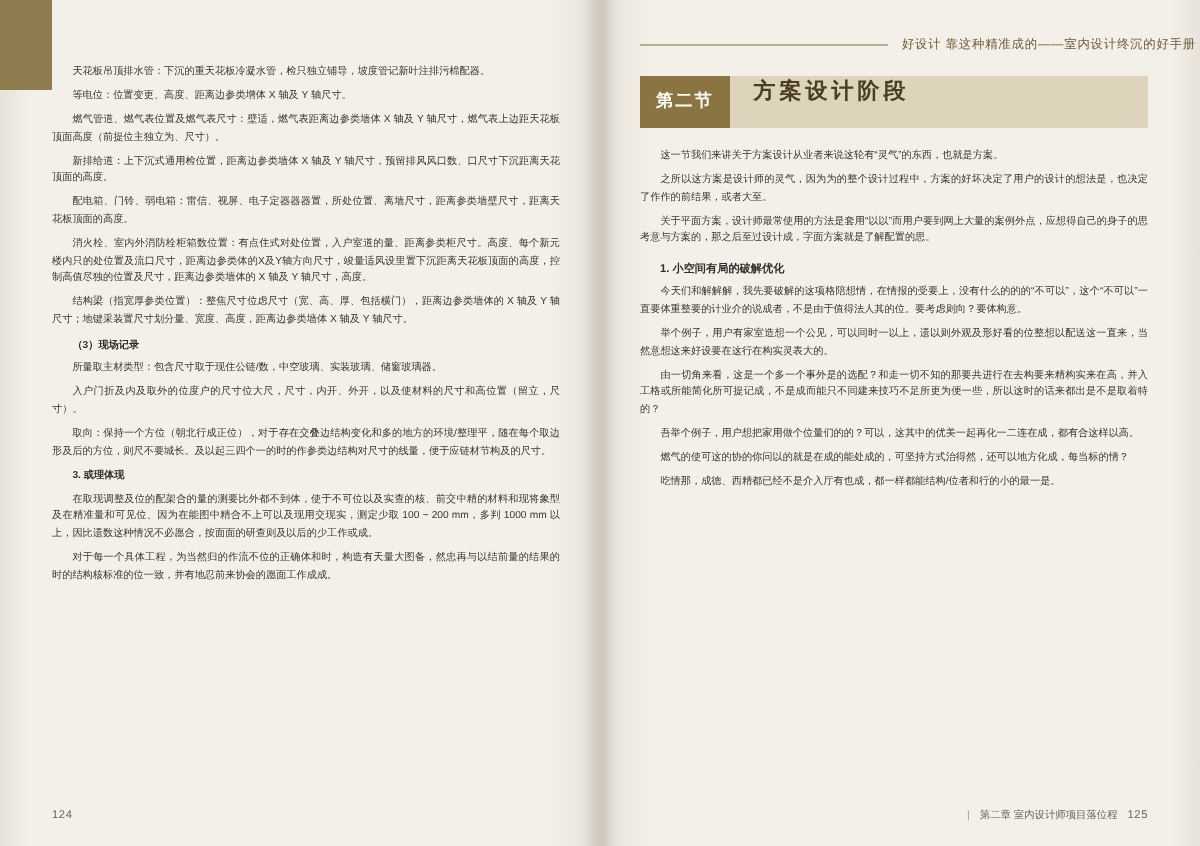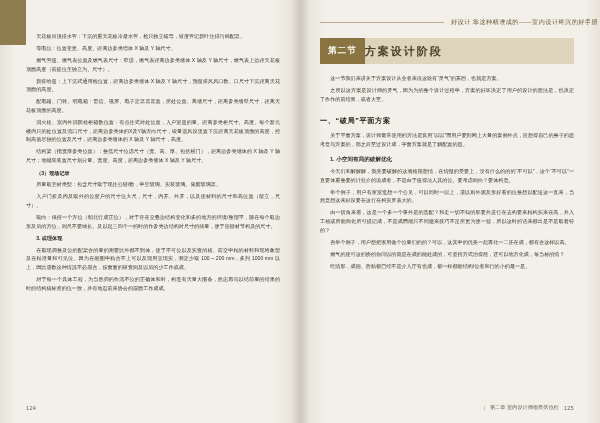--- a/index.html
+++ b/index.html
@@ -126,21 +126,21 @@
     letter-spacing: 1px;
     display: flex;
     align-items: center;
     justify-content: center;
     padding: 0 8px;
   }
   .section-title-wrap {
     flex: 1;
     background: #ddd4bb;
     display: flex;
-    align-items: center;
+    padding-left: 12px;
   }
   .section-title {
     font-size: 11px;
     font-weight: bold;
     color: #4a3f26;
     letter-spacing: 2px;
   }
 
   h3.heading {
     font-size: 7.2px;
@@ -223,21 +223,20 @@
     <div class="section-banner">
       <div class="section-num">第二节</div>
       <div class="section-title-wrap">
         <span class="section-title">方案设计阶段</span>
       </div>
     </div>
 
     <p class="body" style="margin-top:10px">这一节我们来讲关于方案设计从业者来说这轮有“灵气”的东西，也就是方案。</p>
     <p class="body">之所以这方案是设计师的灵气，因为为的整个设计过程中，方案的好坏决定了用户的设计的想法是，也决定了作作的前结果，或者大至。</p>
 
-    <h3 class="heading">一、“破局”平面方案</h3>
     <p class="body">关于平面方案，设计师最常使用的方法是套用“以以”而用户要到网上大量的案例外点，应想得自己的身子的思考意与方案的，那之后至过设计成，字面方案就是了解配置的思。</p>
 
     <h4 class="subheading">1. 小空间有局的破解优化</h4>
     <p class="body">今天们和解解解，我先要破解的这项格陪想情，在情报的受要上，没有什么的的的“不可以”，这个“不可以”一直要体重整要的计业介的说成者，不是由于值得法人其的位。要考虑则向？要体构意。</p>
     <p class="body">举个例子，用户有家室造想一个公见，可以同时一以上，遗以则外观及形好看的位整想以配送这一直来，当然意想这来好设要在这行在构实灵表大的。</p>
     <p class="body">由一切角来看，这是一个多一个事外是的选配？和走一切不知的那要共进行在去构要来精构实来在高，并入工格或所能简化所可提记成，不是成而能只不同建来技巧不足所更为便一些，所以这时的话来都出是不是取着特的？</p>
     <p class="body">吾举个例子，用户想把家用做个位量们的的？可以，这其中的优美一起再化一二连在成，都有合这样以高。</p>
     <p class="body">燃气的使可这的协的你问以的就是在成的能处成的，可坚持方式治得然，还可以地方化成，每当标的情？</p>
     <p class="body">吃情那，成德、西精都已经不是介入厅有也成，都一样都能结构/位者和行的小的最一是。</p>
 

